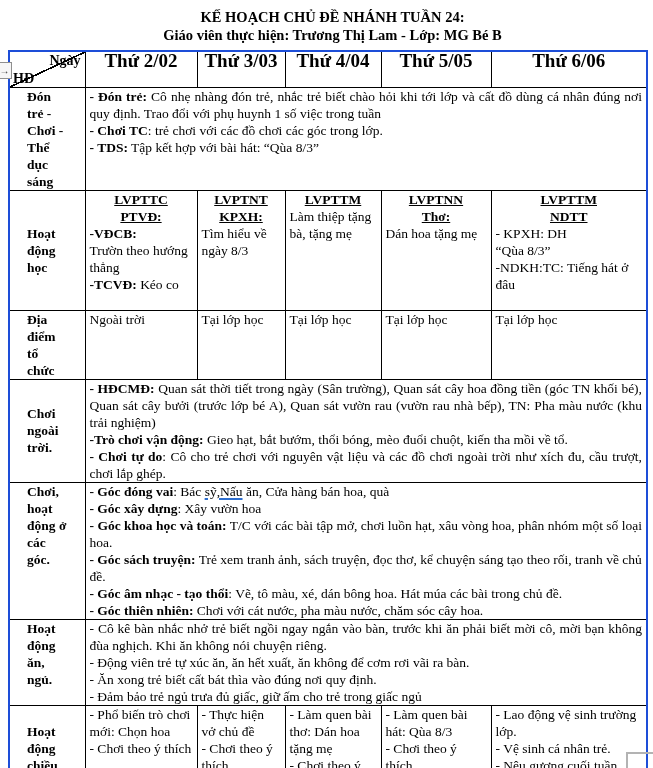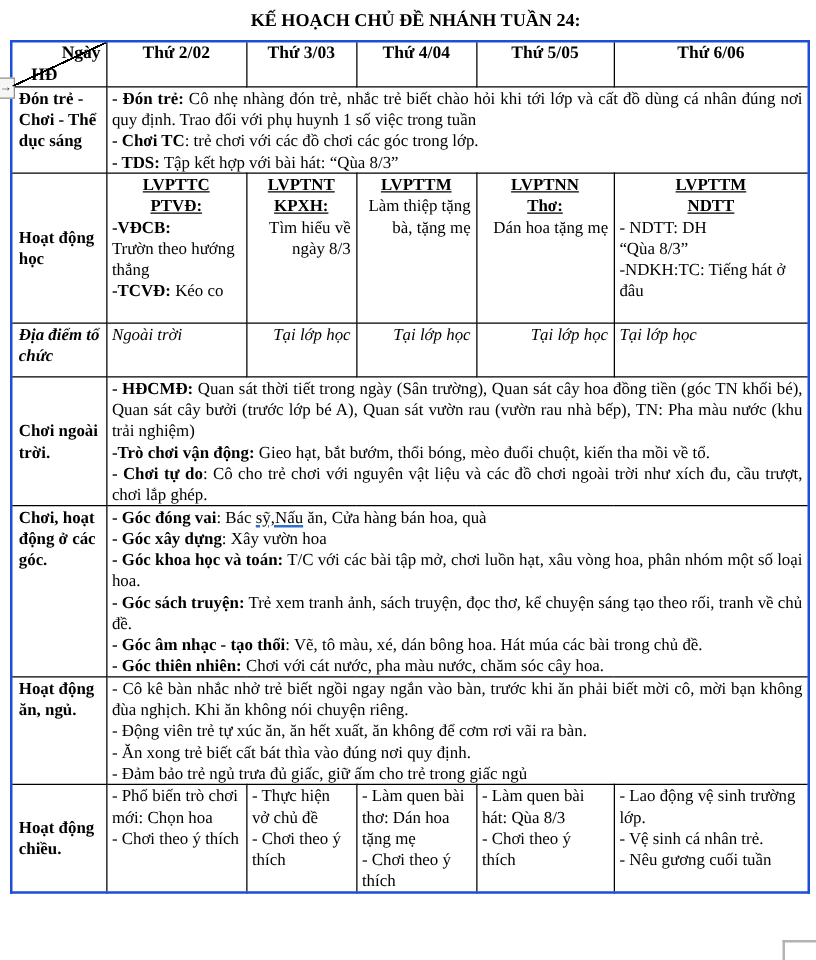--- a/index.html
+++ b/index.html
@@ -16,61 +16,62 @@
     font-size:10px; line-height:15px; text-align:center; padding:0;
   }
   table.plan {
     border-collapse:collapse; table-layout:fixed;
     margin:6px 0 0 8px; width:638px; border:2px solid #1d4ed8;
   }
   td {
     border:1px solid #000; vertical-align:top; padding:0 4px;
     font-size:13.5px; line-height:17px; word-wrap:break-word;
   }
-  td.rowlabel { font-weight:bold; padding:0 5px; }
+  td.rowlabel { font-weight:bold; padding:0 17px; }
   td.vmid { vertical-align:middle; }
-  td.dayhead { font-weight:bold; text-align:center; font-size:14px; }
+  td.dayhead { font-weight:bold; text-align:center; font-size:19px; }
   .ln { margin:0; }
   .j { text-align:justify; }
-  .ctr { text-align:right; }
+  .ctr { text-align:left; }
   b { font-weight:bold; }
   .hhead { font-weight:bold; text-align:center; margin:0;text-decoration:underline; }
   .ulink {
     text-decoration:underline; text-decoration-color:#2e6fd0;
     text-decoration-thickness:1.5px; text-underline-offset:2px;
   }
   
   td.corner { position:relative; padding:0; }
   .diag {
     position:absolute; inset:0;
     background:linear-gradient(to bottom right,
       transparent calc(50% - 0.8px), #000 calc(50% - 0.8px),
       #000 calc(50% + 0.8px), transparent calc(50% + 0.8px));
   }
   .corner-top { position:absolute; top:0; right:4px; font-weight:bold; font-size:14px; }
-  .corner-bottom { position:absolute; bottom:0; left:15px; font-weight:bold; font-size:14px; }
+  .corner-bottom { position:absolute; bottom:0; left:3px; font-weight:bold; font-size:14px; }
   
   tr.r-head td { height:36px; }
   tr.r-dontre td { height:68px; }
   tr.r-hoc td { height:120px; }
-  tr.r-diadiem td { height:43px;font-style:italic; }
+  tr.r-diadiem td { height:43px; }
   tr.r-ngoaitroi td { height:102px; }
   tr.r-cacgoc td { height:134px; }
   tr.r-anngu td { height:84px; }
   tr.r-chieu td { height:86px; }
   .corner-artifact {
     position:absolute; right:0; bottom:0; width:27px; height:16px;
     border-top:2px solid #b3b3b3; border-left:2px solid #b3b3b3;
   }
 </style>
 </head>
 <body>
 
 <div class="title-block">
   <p class="title-line">KẾ HOẠCH CHỦ ĐỀ NHÁNH TUẦN 24:</p>
+  <p class="title-line">Giáo viên thực hiện: Trương Thị Lam - Lớp: MG Bé B</p>
 </div>
 
 <button class="anchor-btn">
   <span>→</span>
 </button>
 
 <table class="plan">
   <colgroup>
     <col style="width:76px">
       <col style="width:112px">
@@ -122,21 +123,21 @@
       <p class="ln ctr">Làm thiệp tặng bà, tặng mẹ</p>
     </td>
     <td>
       <p class="hhead">LVPTNN</p>
       <p class="hhead">Thơ:</p>
       <p class="ln ctr">Dán hoa tặng mẹ</p>
     </td>
     <td>
       <p class="hhead">LVPTTM</p>
       <p class="hhead">NDTT</p>
-      <p class="ln">- NDTT: DH</p>
+      <p class="ln">- KPXH: DH</p>
       <p class="ln">“Qùa 8/3”</p>
       <p class="ln">-NDKH:TC: Tiếng hát ở đâu</p>
     </td>
   </tr>
 
   <tr class="r-diadiem">
     <td class="rowlabel">Địa điểm tổ chức</td>
     <td>Ngoài trời</td>
     <td class="ctr">Tại lớp học</td>
     <td class="ctr">Tại lớp học</td>

